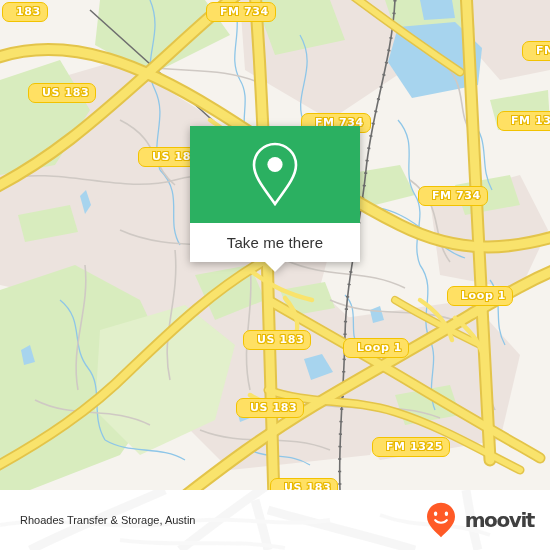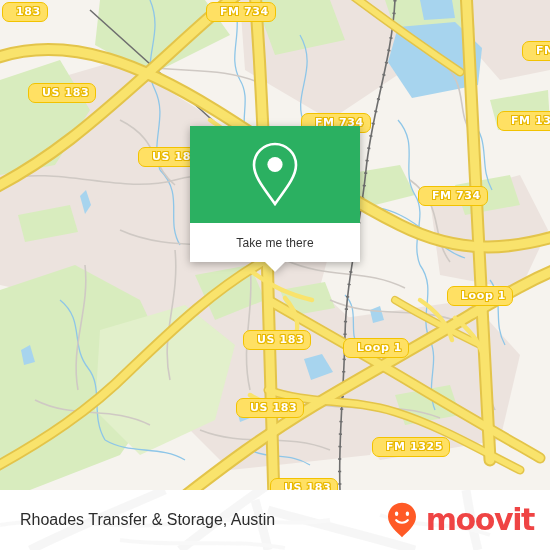--- a/index.html
+++ b/index.html
@@ -86,21 +86,21 @@
     position: relative;
     height: 39px;
     background: #ffffff;
     display: flex;
     align-items: center;
     justify-content: center;
   }
   #popup-label {
     color: #333333;
     font-family: "Liberation Sans", sans-serif;
-    font-size: 12px;
+    font-size: 15px;
     letter-spacing: 0.1px;
   }
   #popup-tail {
     position: absolute;
     left: 50%;
     bottom: -10px;
     margin-left: -10px;
     width: 0; height: 0;
     border-left: 10px solid transparent;
     border-right: 10px solid transparent;
@@ -124,35 +124,35 @@
     opacity: 0.05;
     pointer-events: none;
   }
   #place-title {
     position: absolute;
     left: 20px;
     top: 50%;
     transform: translateY(-50%);
     color: #2c2c2c;
     font-family: "Liberation Sans", sans-serif;
-    font-size: 16px;
+    font-size: 11px;
     white-space: nowrap;
   }
   #moovit-logo {
     position: absolute;
     right: 16px;
     top: 50%;
     transform: translateY(-50%);
     display: flex;
     align-items: center;
   }
   #moovit-wordmark {
-    color: #ef4444;
+    color: #404040;
     font-family: "DejaVu Sans", sans-serif;
-    font-size: 30px;
+    font-size: 20px;
     font-weight: bold;
     letter-spacing: -1.4px;
     line-height: 1;
     margin-left: 9px;
   }
 </style>
 </head>
 <body>
 
 <div id="app">

